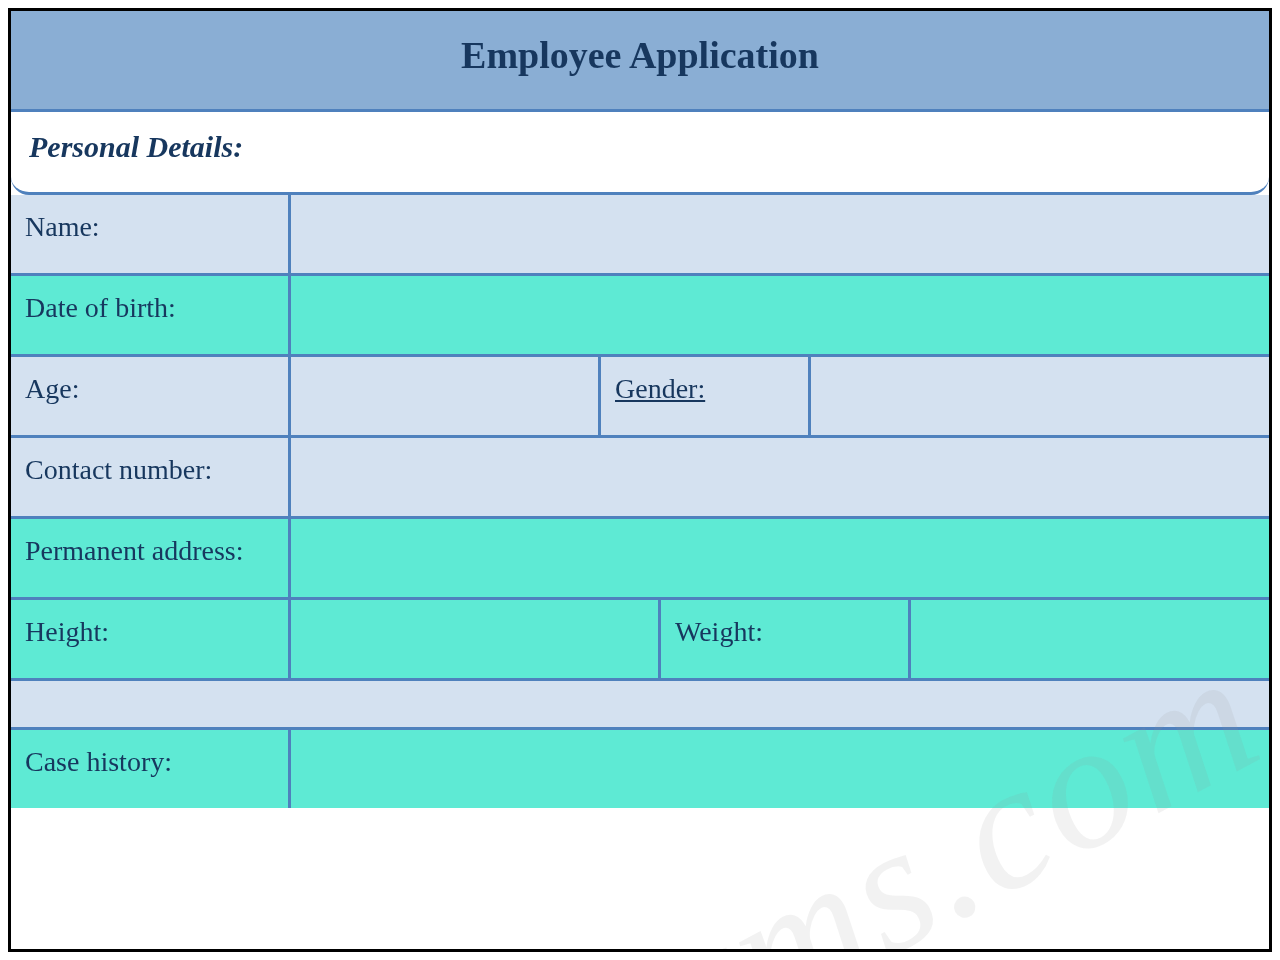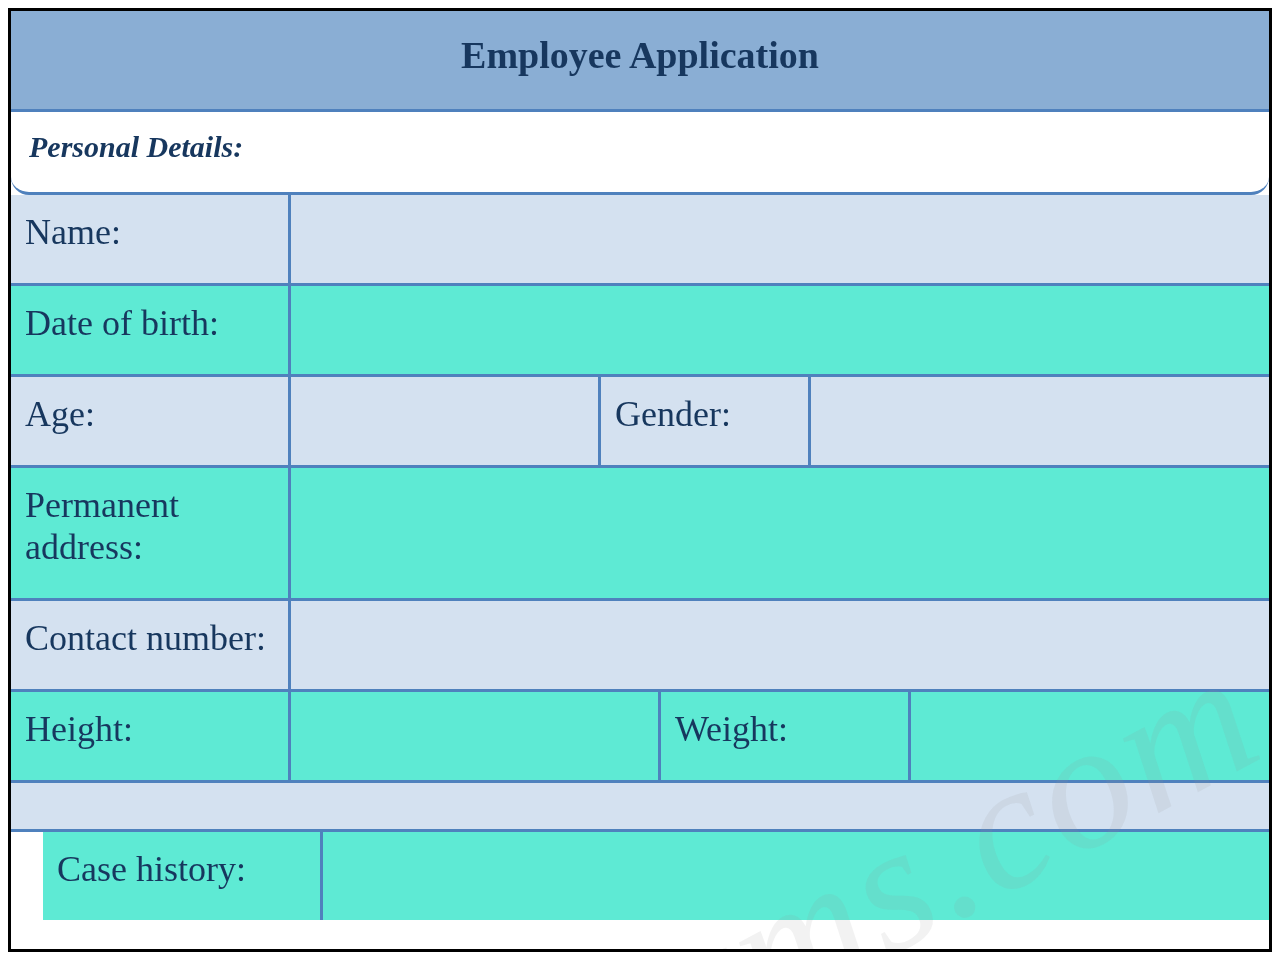--- a/index.html
+++ b/index.html
@@ -41,21 +41,21 @@
     font-weight: bold;
     color: #17375e;
   }
   .row {
     display: flex;
     width: 100%;
     border-bottom: 3px solid #4f81bd;
   }
   .cell {
     padding: 16px 14px 30px 14px;
-    font-size: 36px;
+    font-size: 28px;
     color: #17375e;
     border-right: 3px solid #4f81bd;
   }
   .cell:last-child { border-right: none; }
   .blue { background: #d4e1f0; }
   .white { background: #5eead4; }
   .label-col { width: 280px; flex-shrink: 0; }
   .fill { flex: 1; }
   .watermark {
     position: absolute;
@@ -90,44 +90,44 @@
   </div>
 
   <div class="row">
     <div class="cell white label-col">Date of birth:</div>
     <div class="cell white fill"></div>
   </div>
 
   <div class="row">
     <div class="cell blue label-col">Age:</div>
     <div class="cell blue" style="width:310px;"></div>
-    <div class="cell blue" style="width:210px;">Gender:</div>
+    <div class="cell blue" style="width:210px;text-decoration:underline;">Gender:</div>
+    <div class="cell blue fill"></div>
+  </div>
+
+  <div class="row">
+    <div class="cell blue label-col">Contact number:</div>
     <div class="cell blue fill"></div>
   </div>
 
   <div class="row">
     <div class="cell white label-col">Permanent address:</div>
     <div class="cell white fill"></div>
-  </div>
-
-  <div class="row">
-    <div class="cell blue label-col">Contact number:</div>
-    <div class="cell blue fill"></div>
   </div>
 
   <div class="row">
     <div class="cell white label-col">Height:</div>
     <div class="cell white" style="width:370px;"></div>
     <div class="cell white" style="width:250px;">Weight:</div>
     <div class="cell white fill"></div>
   </div>
 
   <div class="row">
     <div class="cell blue fill"></div>
   </div>
 
-  <div class="row" style="border-bottom:none;padding-left:32px;">
+  <div class="row" style="border-bottom:none;">
     <div class="cell white label-col">Case history:</div>
     <div class="cell white fill"></div>
   </div>
 
   <div class="watermark">forms.com</div>
 </div>
 
 </body></html>

